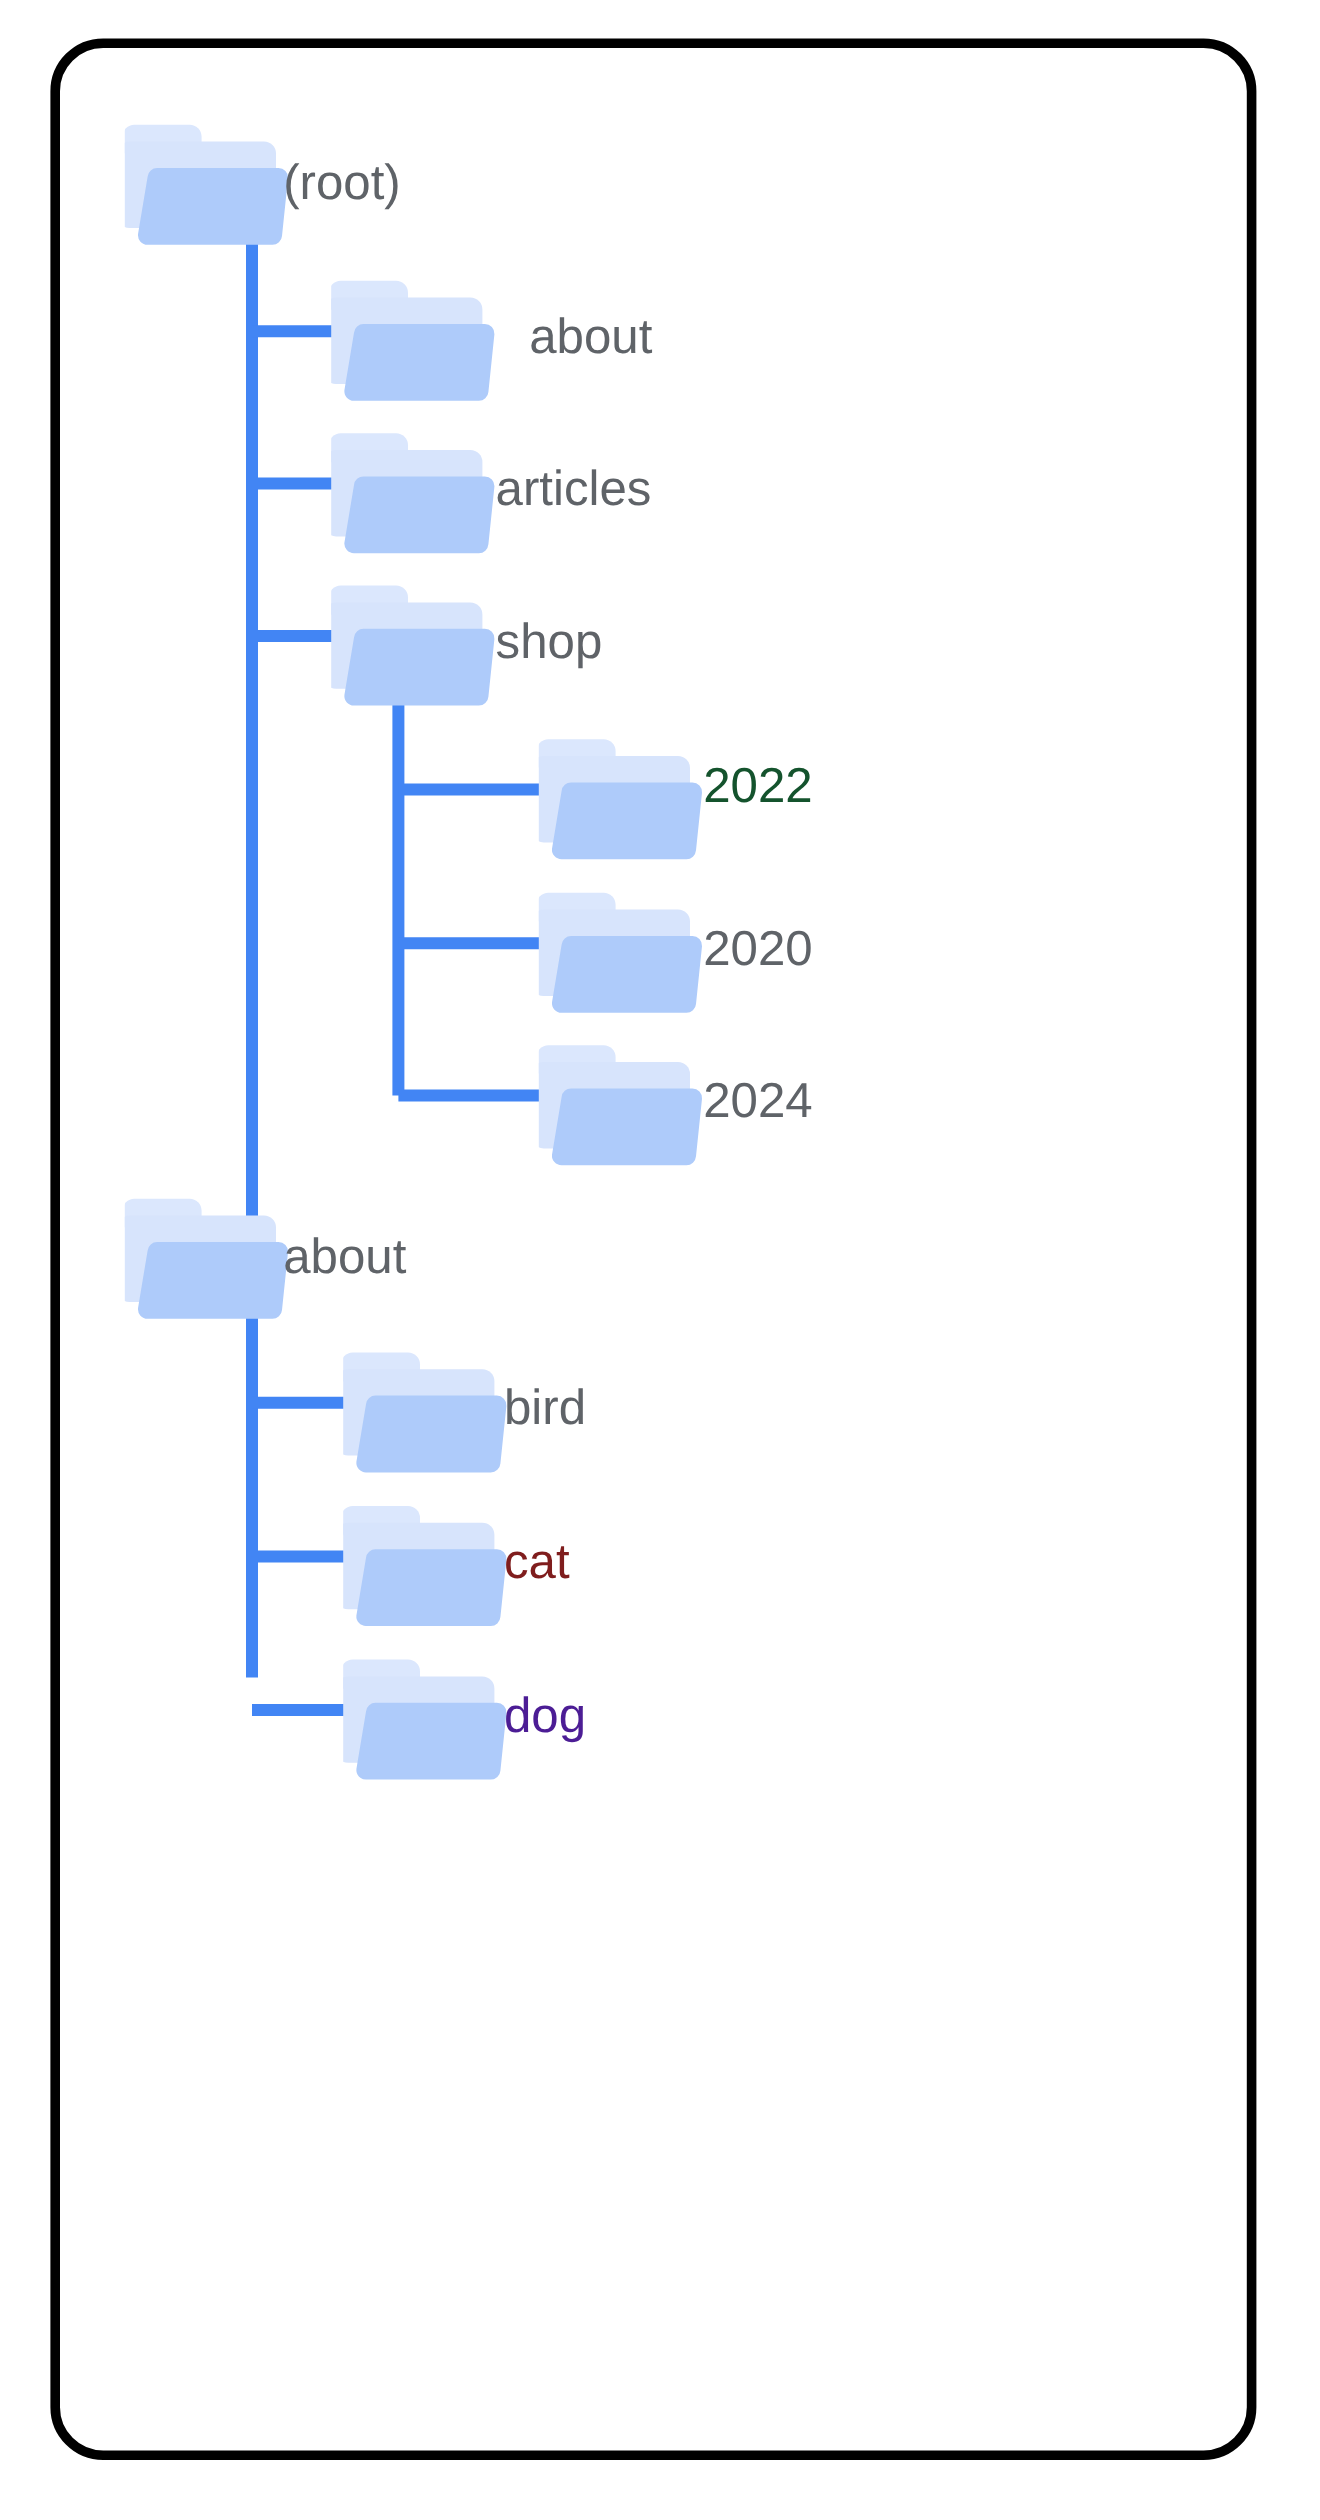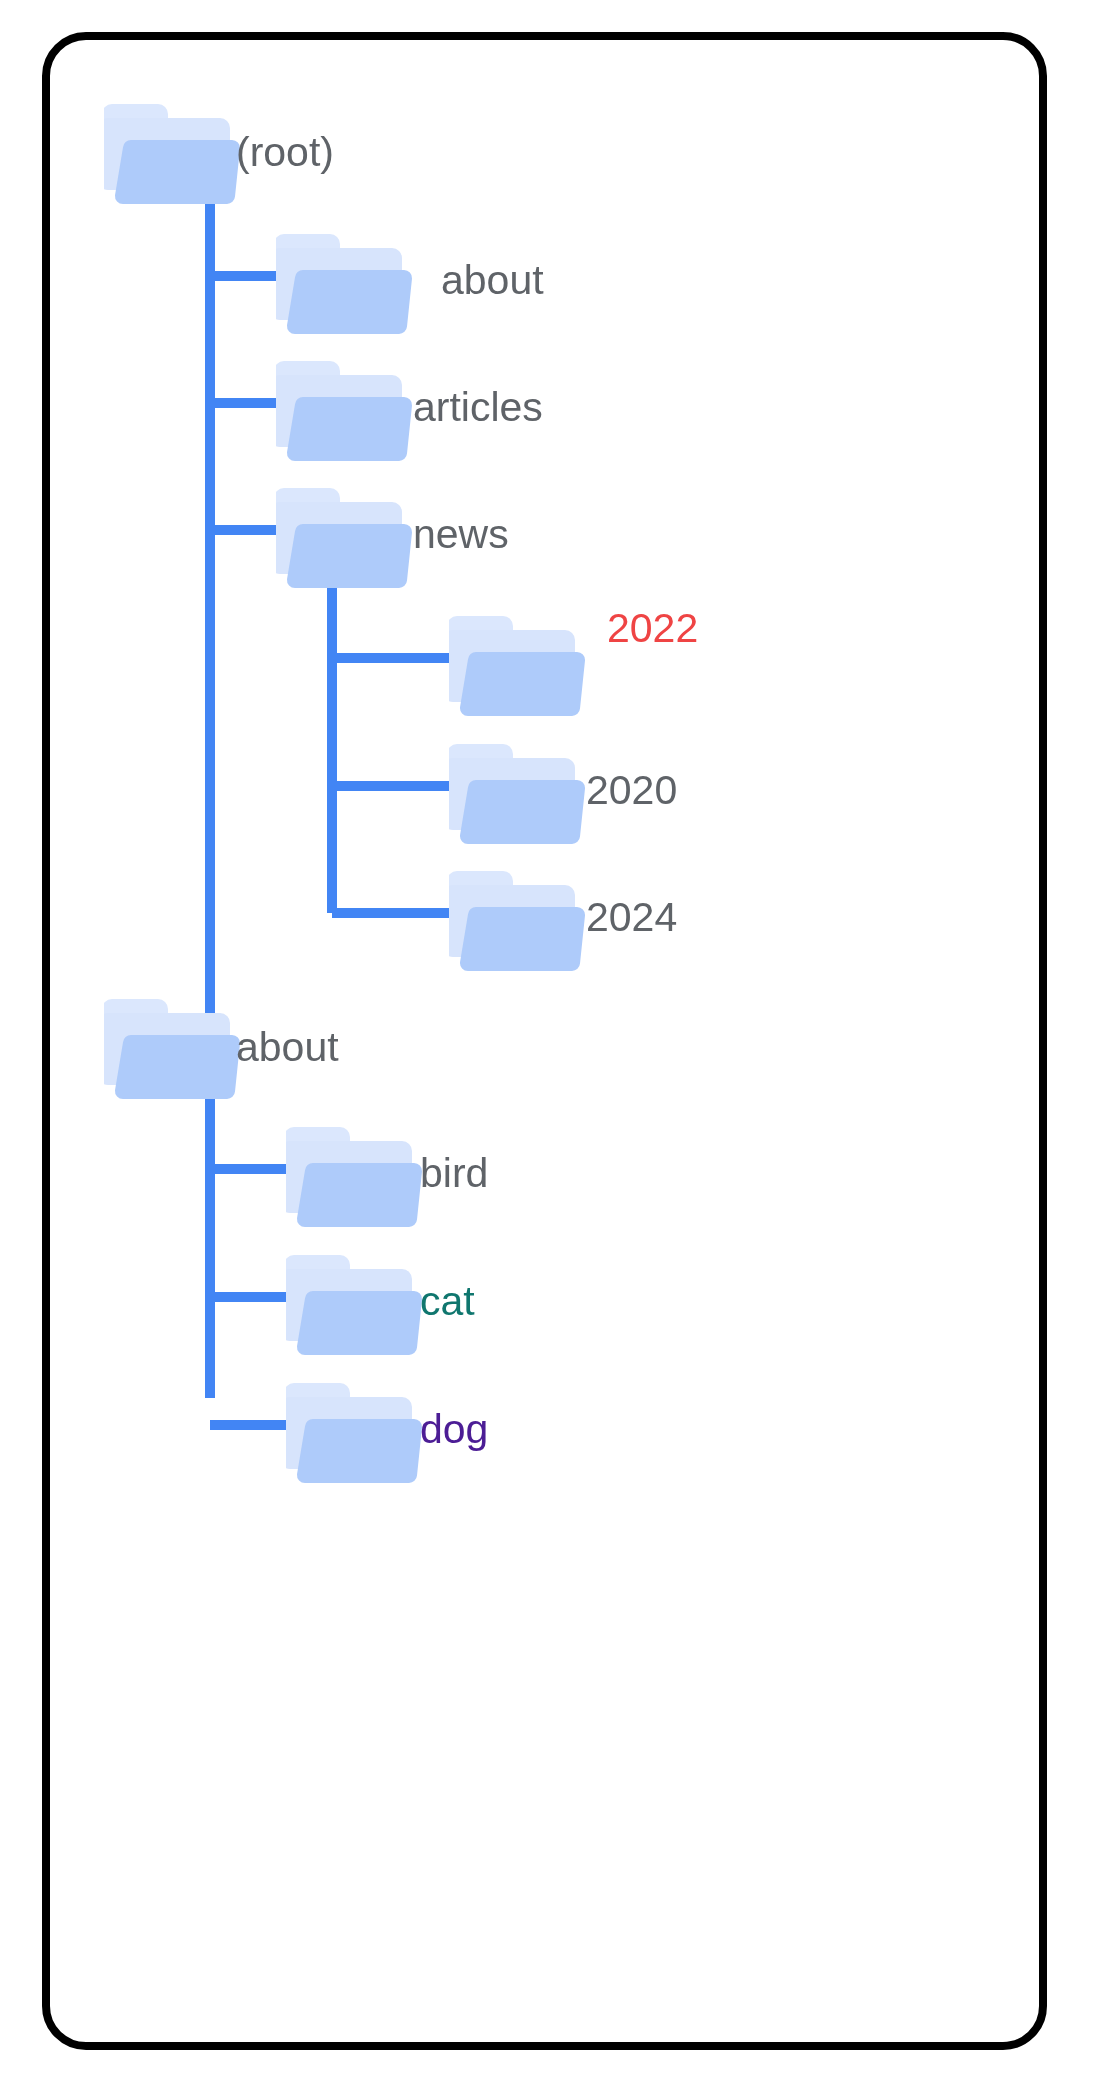--- a/index.html
+++ b/index.html
@@ -97,23 +97,23 @@
         <use href="#folder-glyph" x="286" y="1123" width="140" height="105"></use>
         <use href="#folder-glyph" x="286" y="1251" width="140" height="105"></use>
         <use href="#folder-glyph" x="286" y="1379" width="140" height="105"></use>
       </g>
   </svg>
 
   <div id="labels-layer">
       <div class="node-label lbl-lvl0" style="left: 236px; top: 132px; color: rgb(95, 99, 104);">(root)</div>
       <div class="node-label lbl-lvl1" style="left: 413px; top: 260px; color: rgb(95, 99, 104); margin-left: 28px;">about</div>
       <div class="node-label lbl-lvl1" style="left: 413px; top: 387px; color: rgb(95, 99, 104);">articles</div>
-      <div class="node-label lbl-lvl1" style="left: 413px; top: 514px; color: rgb(95, 99, 104);">news</div>
-      <div class="node-label lbl-lvl2" style="left: 586px; top: 608px; color: #ef4444; margin-left: 21px;">2022</div>
+      <div class="node-label lbl-lvl1" style="left: 413px; top: 514px; color: rgb(95, 99, 104);">shop</div>
+      <div class="node-label lbl-lvl2" style="left: 586px; top: 634px; color: #14532d;">2022</div>
       <div class="node-label lbl-lvl2" style="left: 586px; top: 770px; color: rgb(95, 99, 104);">2020</div>
       <div class="node-label lbl-lvl2" style="left: 586px; top: 897px; color: rgb(95, 99, 104);">2024</div>
       <div class="node-label lbl-lvl0" style="left: 236px; top: 1027px; color: rgb(95, 99, 104);">about</div>
       <div class="node-label lbl-lvl1" style="left: 420px; top: 1153px; color: rgb(95, 99, 104);">bird</div>
-      <div class="node-label lbl-lvl1" style="left: 420px; top: 1281px; color: #0f766e;">cat</div>
+      <div class="node-label lbl-lvl1" style="left: 420px; top: 1281px; color: #7f1d1d;">cat</div>
       <div class="node-label lbl-lvl1" style="left: 420px; top: 1409px; color: #4c1d95;">dog</div>
     </div>
 
 </div>
 
 </body></html>

